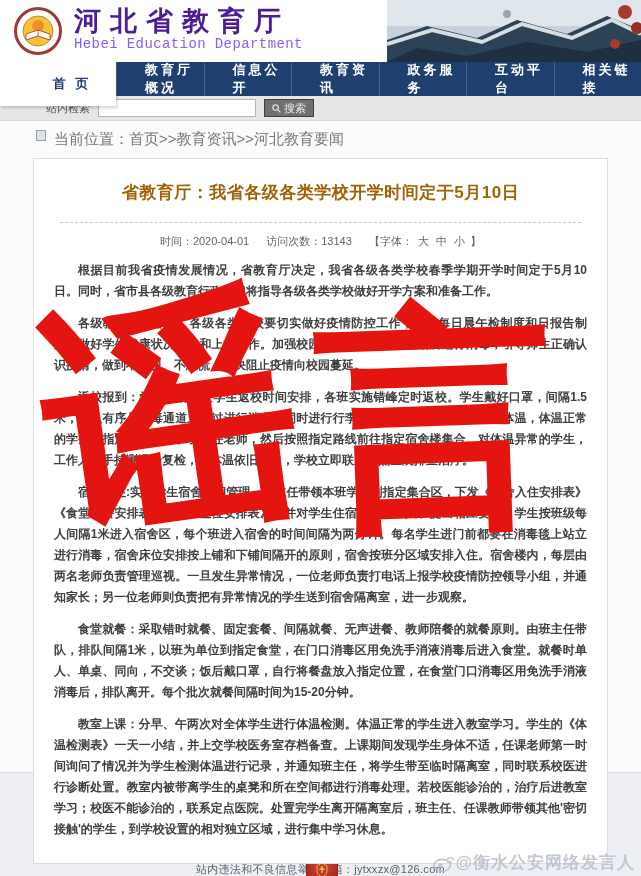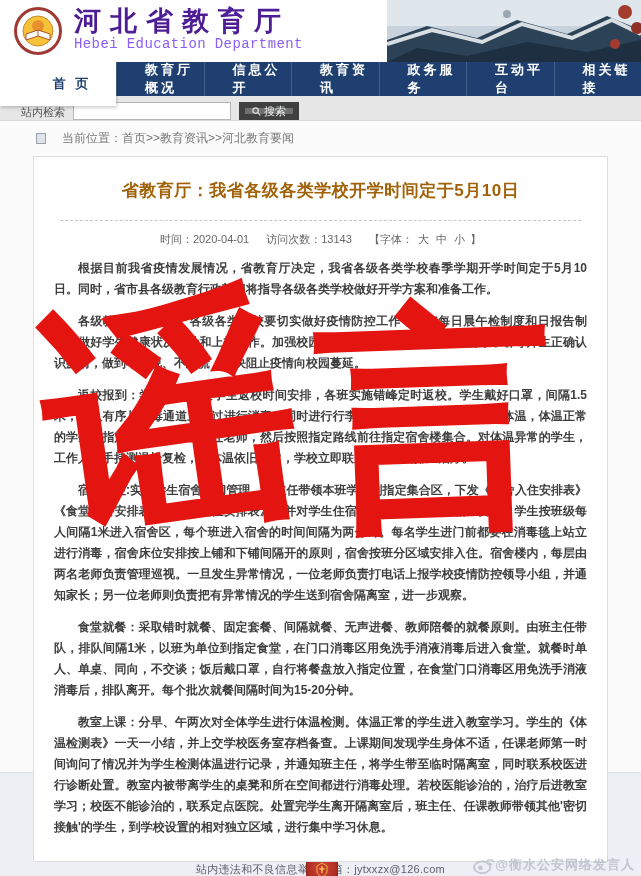--- a/index.html
+++ b/index.html
@@ -16,27 +16,27 @@
   .brand-cn{font-size:27px;font-weight:bold;letter-spacing:9px;line-height:30px;color:#4c1d95;}
   .brand-en{font-size:14px;font-family:Liberation Mono, monospace;color:#8b5cf6;letter-spacing:.4px;}
   .wall-photo{position:absolute;right:0;top:0;width:254px;height:62px;}
   
   .nav{position:relative;height:34px;background:#1e3f6f;display:flex;z-index:3;}
   .nav-tab{flex:1;color:#fff;font-size:13px;font-weight:bold;display:flex;align-items:center;justify-content:center;
     border-left:1px solid rgba(255,255,255,.18);cursor:pointer;letter-spacing:3px;padding-left:28px;}
   .nav-tab:first-child{border-left:none;}
   .nav-tab.active{flex:0 0 88px;background:#fff;color:#1e3f6f;height:44px;box-shadow:1px 2px 3px rgba(0,0,0,.18);}
   
-  .search-strip{height:24px;background:#e6e6e6;border-bottom:1px solid #d8d8d8;display:flex;align-items:flex-end;
-    padding-left:21px;font-size:11px;color:#555;}
+  .search-strip{height:24px;background:#e6e6e6;border-bottom:1px solid #d8d8d8;display:flex;align-items:center;
+    padding-left:46px;font-size:11px;color:#555;}
   .search-input{width:150px;height:14px;border:1px solid #b5b5b5;background:#fff;margin-left:8px;font-size:11px;padding:1px 3px;}
-  .search-btn{margin-left:8px;background:#6e7072;border:6px solid #404040;color:#eee;font-size:11px;height:18px;
+  .search-btn{margin-left:8px;background:#6e7072;border:1px solid #404040;color:#eee;font-size:11px;height:18px;
     display:inline-flex;align-items:center;gap:3px;padding:0 7px;cursor:pointer;}
   
-  .breadcrumb{font-size:12px;color:#777;padding:9px 0 5px 36px;display:flex;align-items:center;gap:16px;}
+  .breadcrumb{font-size:15px;color:#777;padding:9px 0 5px 36px;display:flex;align-items:flex-start;gap:8px;}
   .bc-icon{width:8px;height:9px;border:1px solid #9aa1ad;background:#dfe3ea;display:inline-block;}
   
   .article-box{margin:4px auto 0;width:575px;box-sizing:border-box;background:#fff;border:1px solid #ddd;
     padding:16px 20px 12px;position:relative;z-index:1;}
   .article-title{text-align:center;font-size:17px;color:#a16207;font-weight:600;margin:6px 0 18px;letter-spacing:.5px;}
   .divider{border-bottom:1px dashed #c8c8c8;margin:0 6px;}
   .meta{text-align:center;font-size:11px;color:#666;margin:11px 0 6px;}
   .meta span{margin:0 7px;}
   .font-switch{cursor:pointer;margin:0 2px !important;}
   .article-body p{font-size:12px;line-height:21px;color:#3e3e3e;text-indent:2em;margin:11px 0;text-align:justify;font-weight:bold;}
@@ -48,21 +48,21 @@
   .badge{position:absolute;left:50%;margin-left:-15px;bottom:-10px;width:30px;height:30px;border-radius:6px;
     background:radial-gradient(circle at 50% 40%, #d4473a 0%, #a82a20 70%);border:1px solid #8e241c;
     display:flex;align-items:center;justify-content:center;}
   
   .watermark{position:absolute;inset:0;pointer-events:none;z-index:5;}
   .wm-char{position:absolute;font-weight:900;line-height:1;font-family:"DejaVu Sans",sans-serif;}
   .wm-1{left:46px;top:290px;font-size:250px;transform:rotate(-8deg);}
   .wm-2{left:316px;top:302px;font-size:238px;transform:rotate(-2deg);}
   
   .weibo-mark{position:absolute;right:6px;bottom:2px;display:flex;align-items:center;
-    color:#b9bec9;font-size:13px;font-weight:bold;z-index:6;opacity:.85;letter-spacing:1px;}
+    color:#b9bec9;font-size:17px;font-weight:bold;z-index:6;opacity:.85;letter-spacing:1px;}
 </style>
 </head>
 <body>
 
 <div class="header">
   <svg class="logo" viewBox="0 0 48 48">
     <circle cx="24" cy="24" r="22.5" fill="#fff" stroke="#9e3a33" stroke-width="3"></circle>
     <circle cx="24" cy="24" r="15" fill="#f6c23a" stroke="#c8872a" stroke-width="1"></circle>
     <circle cx="24" cy="19" r="6" fill="#e8902c"></circle>
     <path d="M12 27 L24 23 L36 27 L36 33 L24 29 L12 33 Z" fill="#fff" stroke="#b5542a" stroke-width="1"></path>

